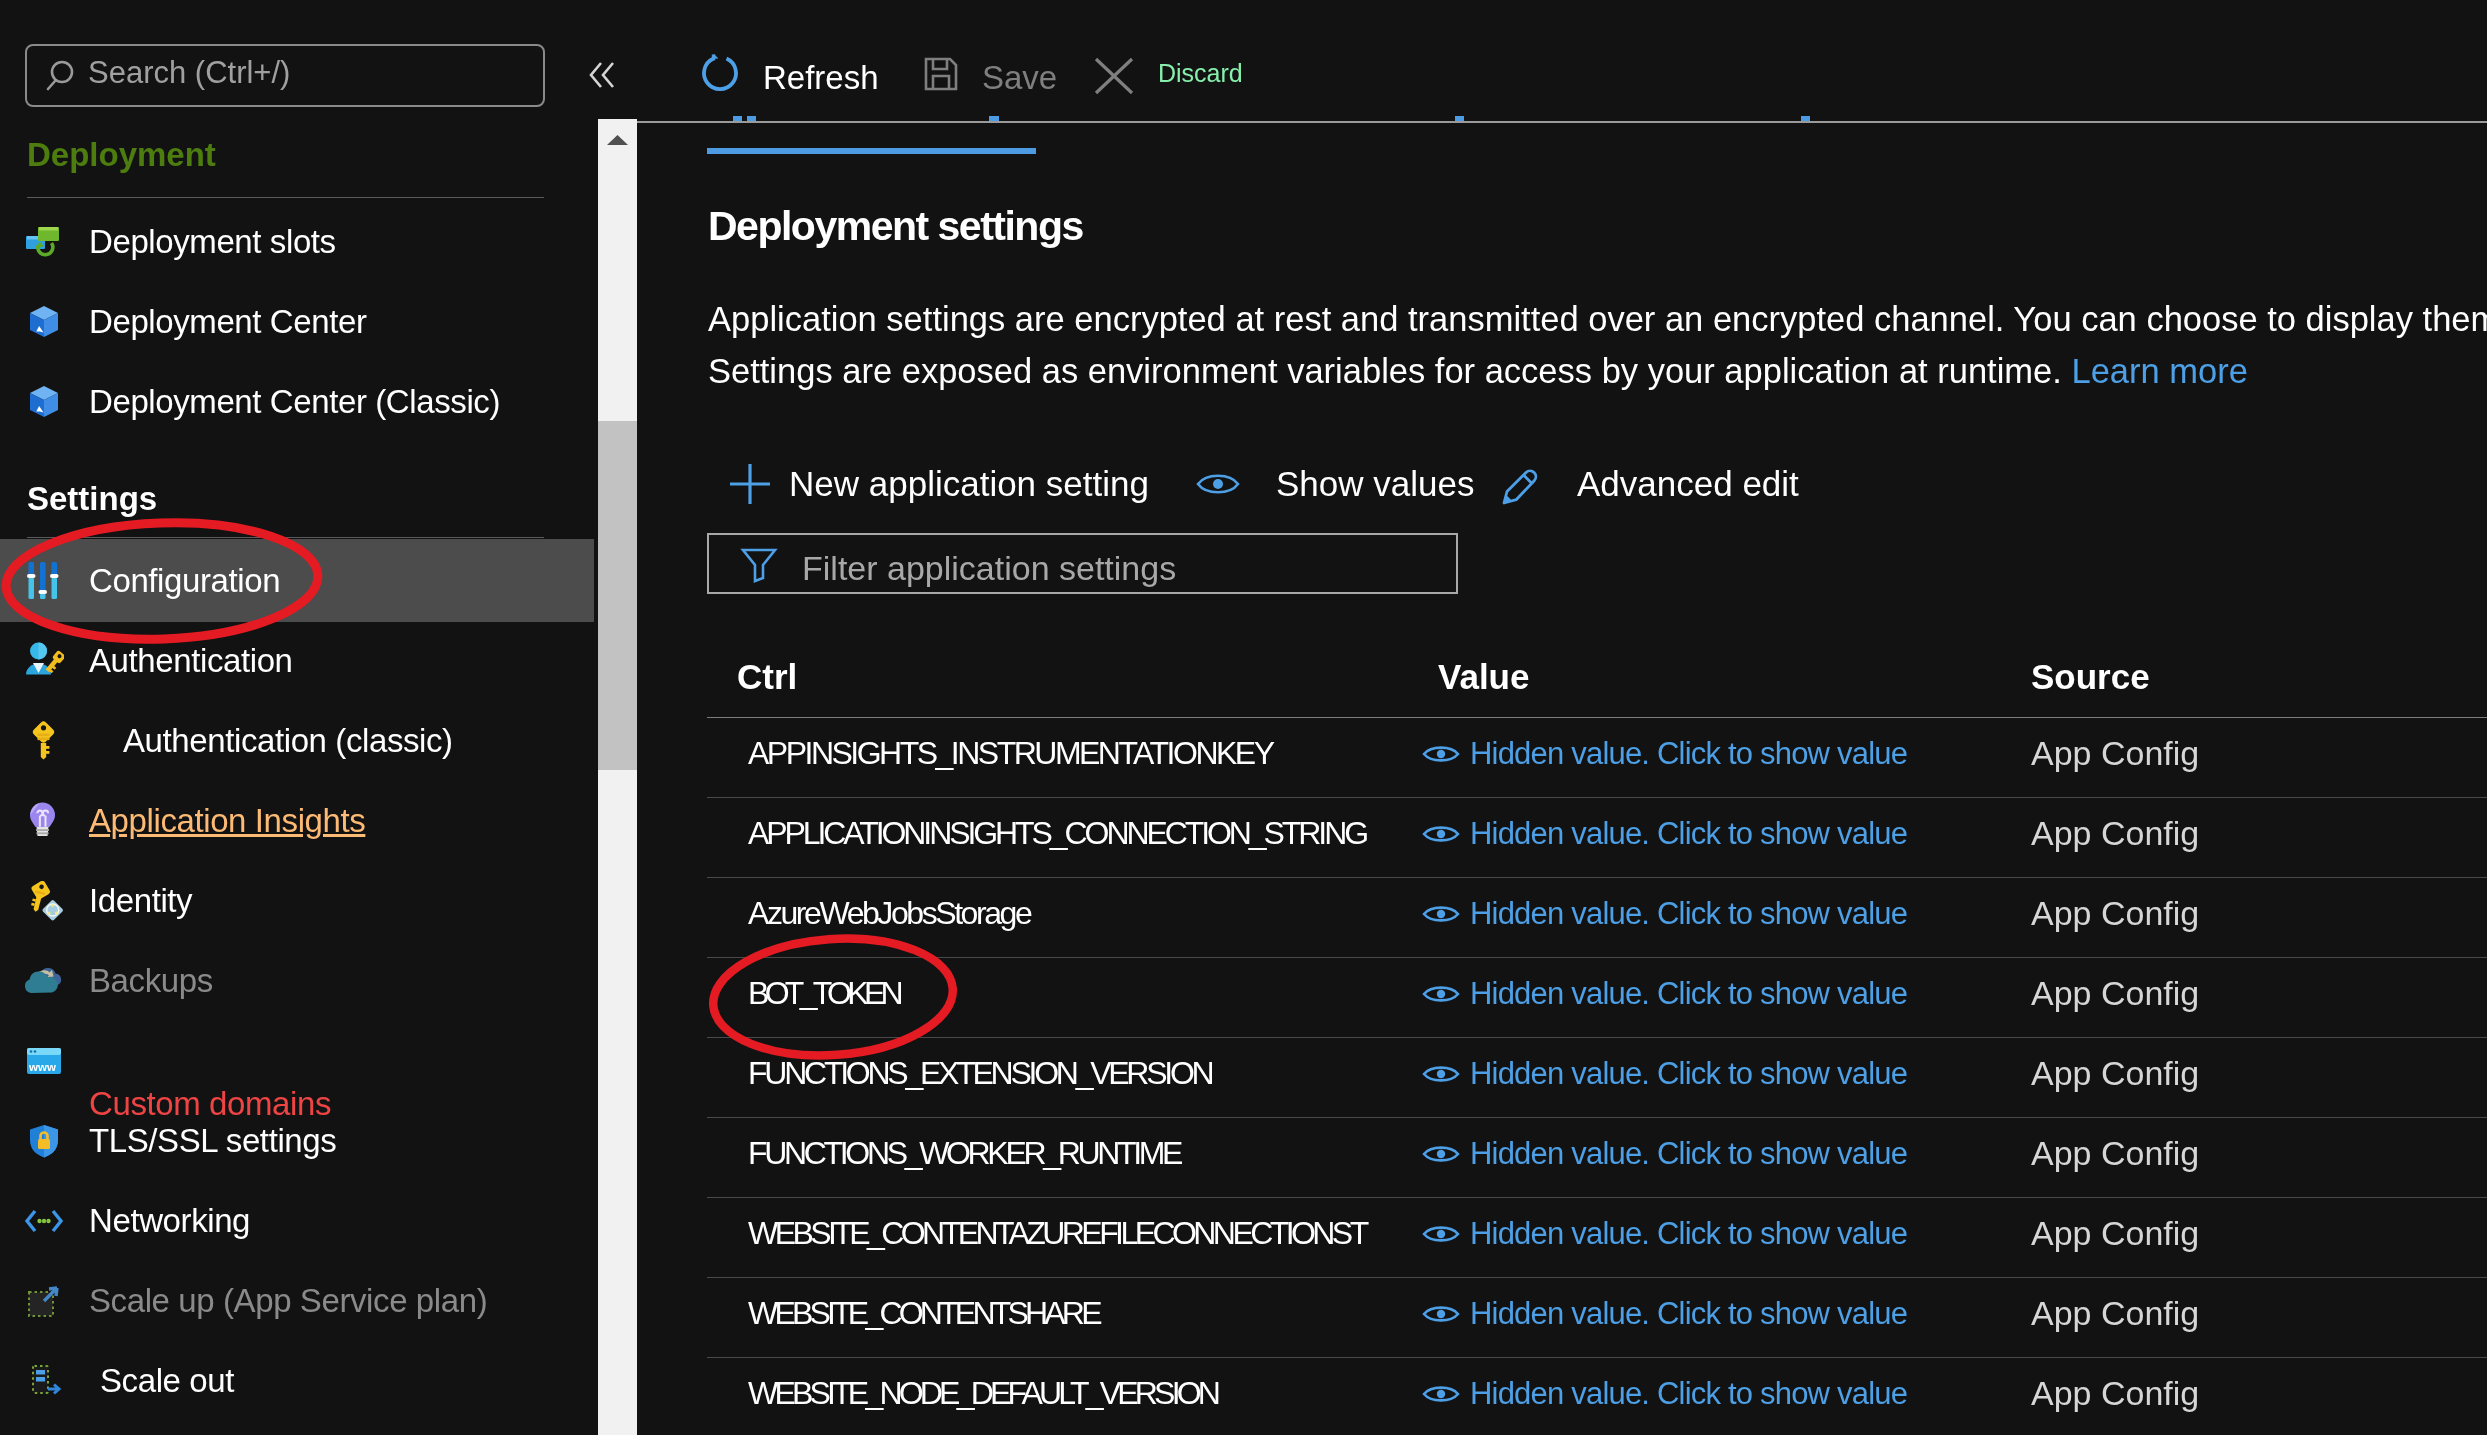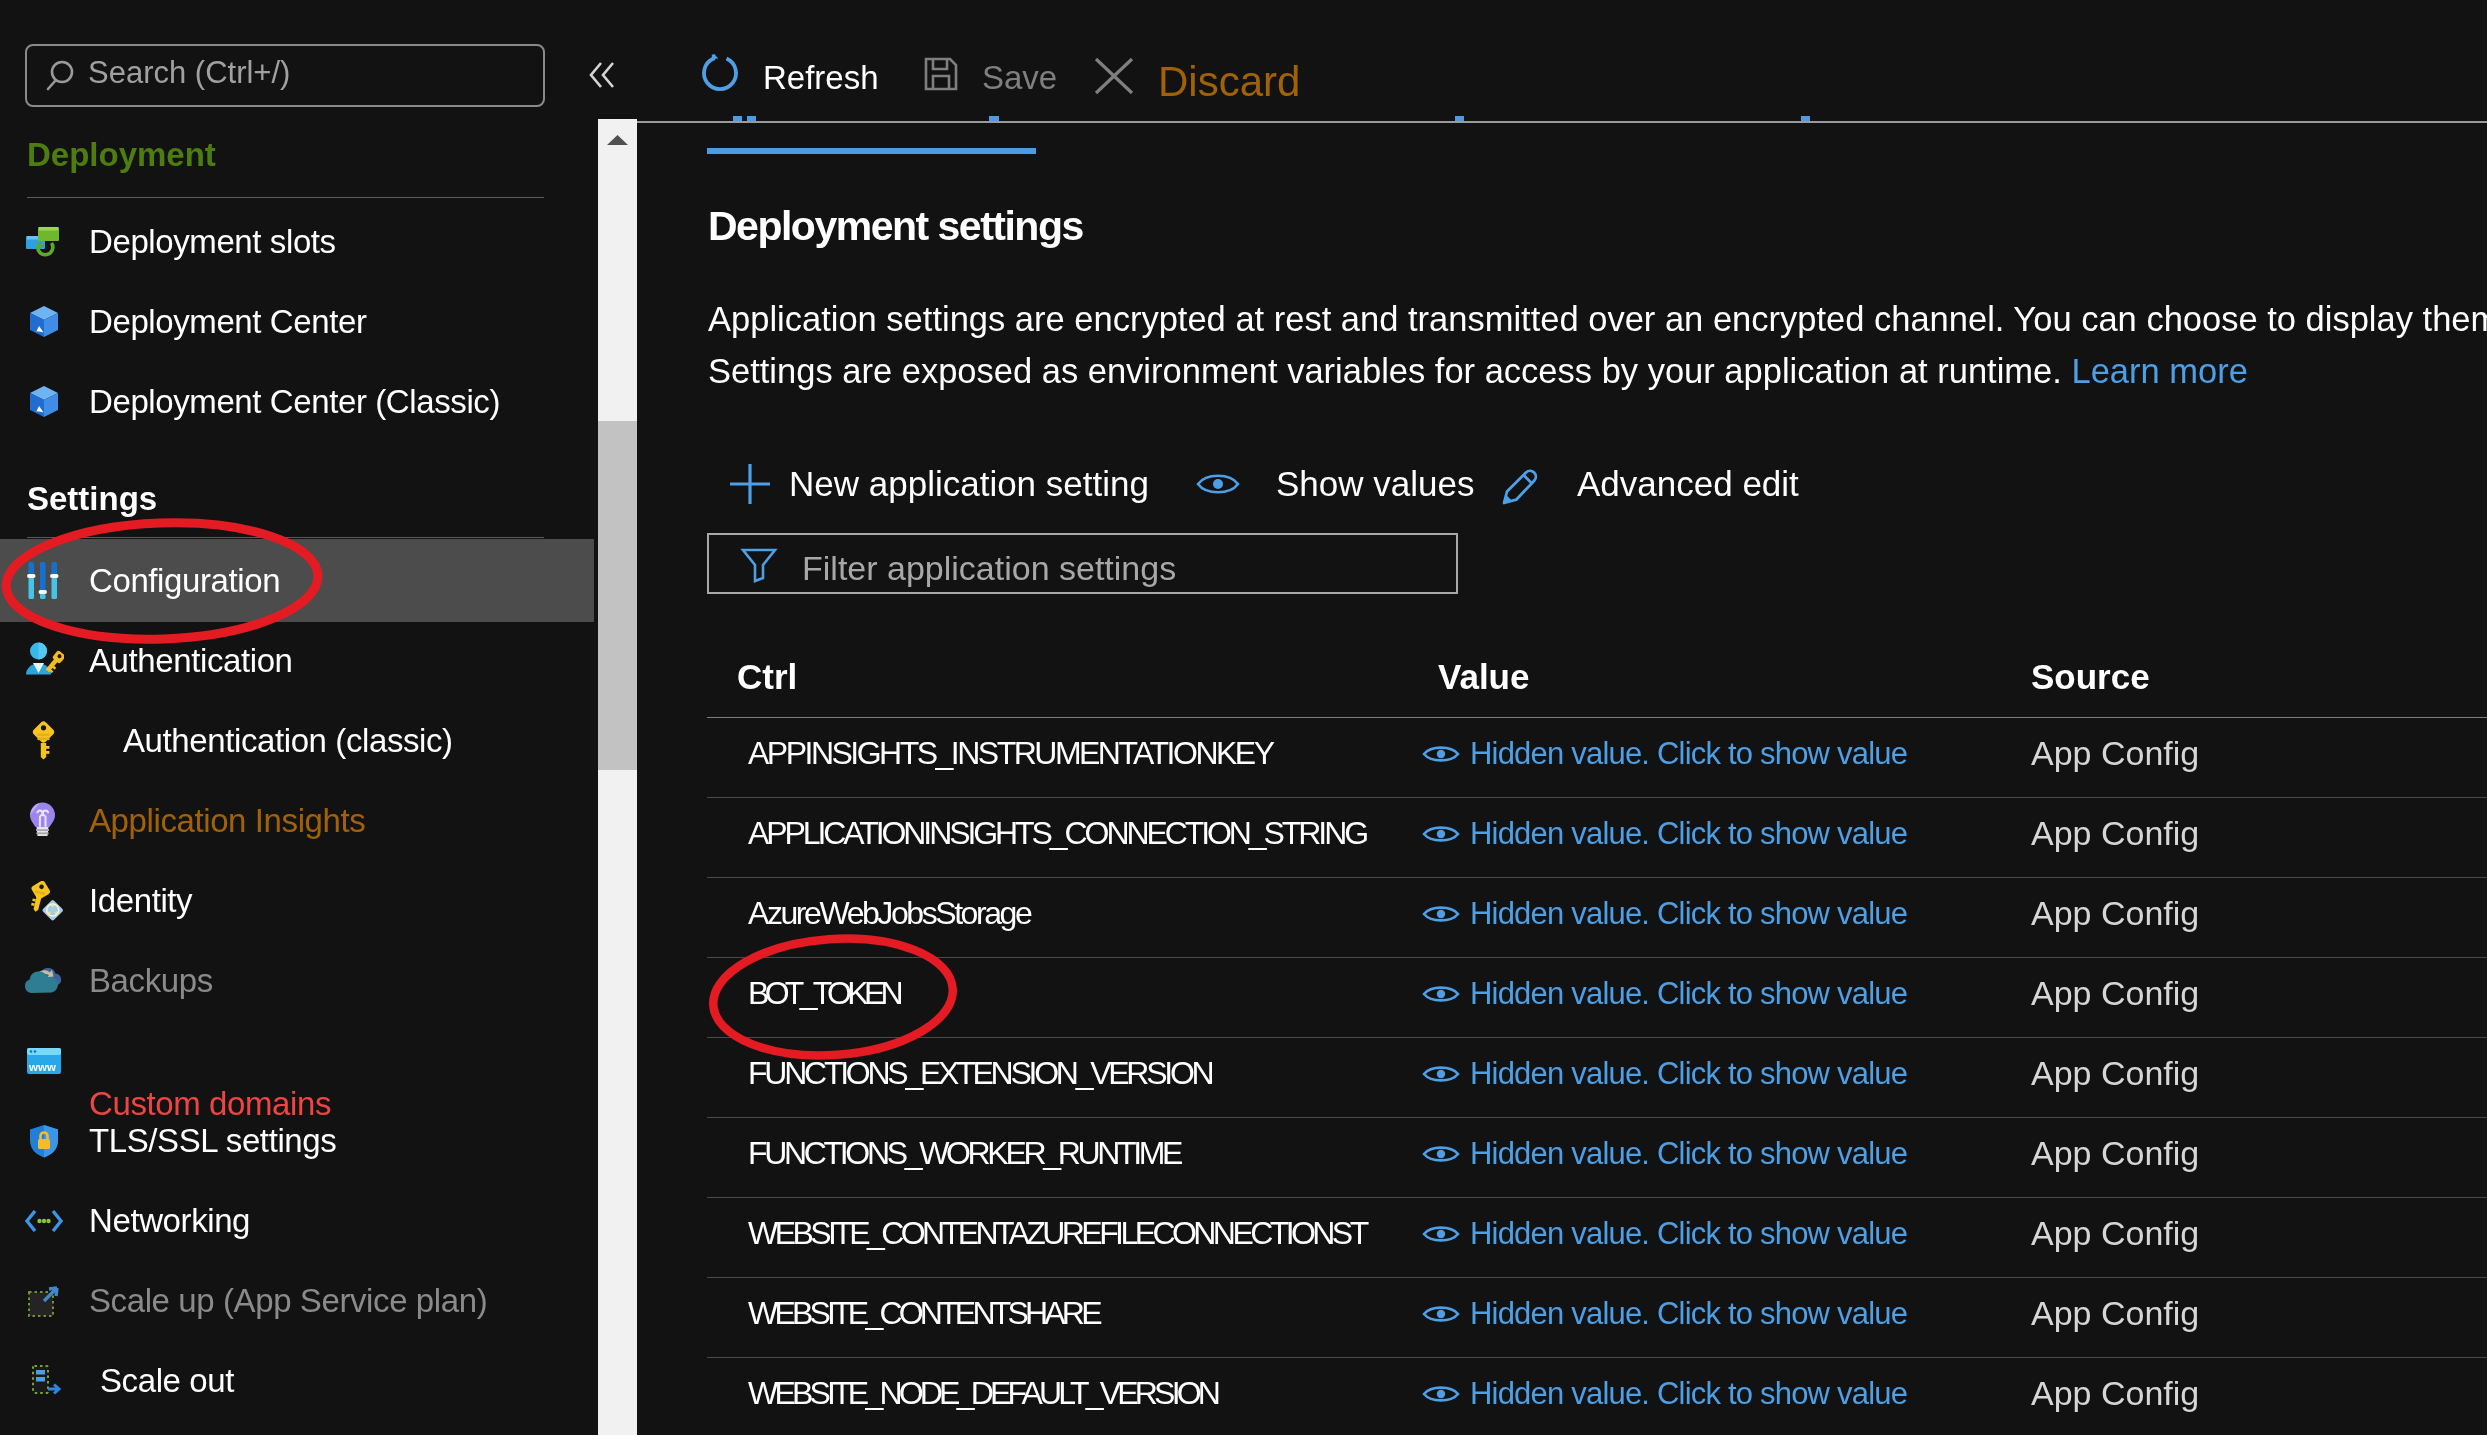--- a/index.html
+++ b/index.html
@@ -82,21 +82,21 @@
   </svg>
 <div class="t" style="left:89px;top:724.4px;font-size:33px;color:#ffffff;letter-spacing:-0.4px;margin-left:34px;">Authentication (classic)</div>
 <svg class="abs" style="left:24px;top:801px" width="40" height="40" viewBox="0 0 40 40">
     <path d="M18.5 1.5 a12.5 12.5 0 0 1 12.5 12.5 c0 5.5 -3.5 8.5 -5.5 12 h-14 c-2 -3.5 -5.5 -6.5 -5.5 -12 a12.5 12.5 0 0 1 12.5 -12.5 z" fill="#9b86ee"></path>
     <path d="M6.5 14 a12.5 12.5 0 0 1 9 -12 z" fill="#bcaaf6"></path>
     <path d="M13.3 12.2 a2.6 2.6 0 1 1 2.6 2.6 m0 0 v 11 m5.6 -11 v 11 m0 -11 a2.6 2.6 0 1 1 2.6 -2.6" stroke="#ece6fc" stroke-width="2" fill="none"></path>
     <path d="M12.5 26 h12 l-1 9 h-10 z" fill="#e4e4e4"></path>
     <rect x="12" y="28.2" width="13" height="1.8" fill="#a8a8a8"></rect>
     <rect x="12.4" y="31.4" width="12.2" height="1.8" fill="#a8a8a8"></rect>
   </svg>
-<div class="t" style="left:89px;top:804.4px;font-size:33px;color:#a16207;letter-spacing:-0.4px;">Application Insights</div>
+<div class="t" style="left:89px;top:804.4px;font-size:33px;color:#fdba74;letter-spacing:-0.4px;text-decoration:underline;">Application Insights</div>
 <svg class="abs" style="left:24px;top:881px" width="40" height="40" viewBox="0 0 40 40">
     <g transform="rotate(14 16 12)">
       <rect x="8.5" y="1.5" width="15" height="15" rx="3" transform="rotate(45 16 9)" fill="#f5c51e"></rect>
       <circle cx="16" cy="5.6" r="2.3" fill="#161616"></circle>
       <rect x="11" y="10.5" width="10" height="2.4" fill="#e8ae16"></rect>
       <path d="M13.6 16 h4.8 v13 l-2.4 2.2 -2.4 -2.2 z" fill="#f5c51e"></path>
       <rect x="10.3" y="19" width="3.3" height="2.5" fill="#f5c51e"></rect>
       <rect x="10.3" y="23.5" width="3.3" height="2.5" fill="#f5c51e"></rect>
     </g>
     <rect x="21" y="21.5" width="15.5" height="15.5" rx="2" transform="rotate(45 28.7 29.2)" fill="#a5cce2"></rect>
@@ -160,21 +160,21 @@
   </svg>
 <div class="t" style="left:763px;top:61.3px;font-size:33px;color:#ffffff;">Refresh</div>
 <svg class="abs" style="left:922px;top:55px" width="38" height="38" viewBox="0 0 38 38">
     <path d="M4 4 H28 L34 10 V34 H4 Z" fill="none" stroke="#7f7f7f" stroke-width="2.6"></path>
     <path d="M11 4 v10 h14 v-10 M11 34 v-13 h16 v13" fill="none" stroke="#7f7f7f" stroke-width="2.6"></path>
   </svg>
 <div class="t" style="left:982px;top:61.3px;font-size:33px;color:#7f7f7f;">Save</div>
 <svg class="abs" style="left:1093px;top:56px" width="42" height="40" viewBox="0 0 42 40">
     <path d="M3 3 L39 37 M39 3 L3 37" stroke="#7f7f7f" stroke-width="3.2"></path>
   </svg>
-<div class="t" style="left:1158px;top:61.3px;font-size:42px;color:#a16207;">Discard</div>
+<div class="t" style="left:1158px;top:61.3px;font-size:25px;color:#86efac;">Discard</div>
 <div class="abs" style="left:637px;top:121px;width:1850px;height:2px;background:#9a9a9a"></div>
 <div class="abs" style="left:733px;top:116px;width:9px;height:5px;background:#4d9be2"></div>
 <div class="abs" style="left:747px;top:116px;width:9px;height:5px;background:#4d9be2"></div>
 <div class="abs" style="left:989px;top:116px;width:10px;height:5px;background:#4d9be2"></div>
 <div class="abs" style="left:1455px;top:116px;width:9px;height:5px;background:#4d9be2"></div>
 <div class="abs" style="left:1801px;top:116px;width:9px;height:5px;background:#4d9be2"></div>
 <div class="abs" style="left:707px;top:148px;width:329px;height:6px;background:#4d9be2"></div>
 <div class="t" style="left:708px;top:205.5px;font-size:41px;color:#ffffff;font-weight:700;letter-spacing:-1.5px;">Deployment settings</div>
 <div class="t" style="left:708px;top:293px;width:1779px;overflow:hidden;font-size:34.5px;line-height:52px;color:#ffffff;"><div style="white-space:pre;">Application settings are encrypted at rest and transmitted over an encrypted channel. You can choose to display them in plain text</div><div style="white-space:pre;">Settings are exposed as environment variables for access by your application at runtime. <span style="color:#4d9fe6">Learn more</span></div></div>
 <svg class="abs" style="left:728px;top:462px" width="44" height="44" viewBox="0 0 44 44">

